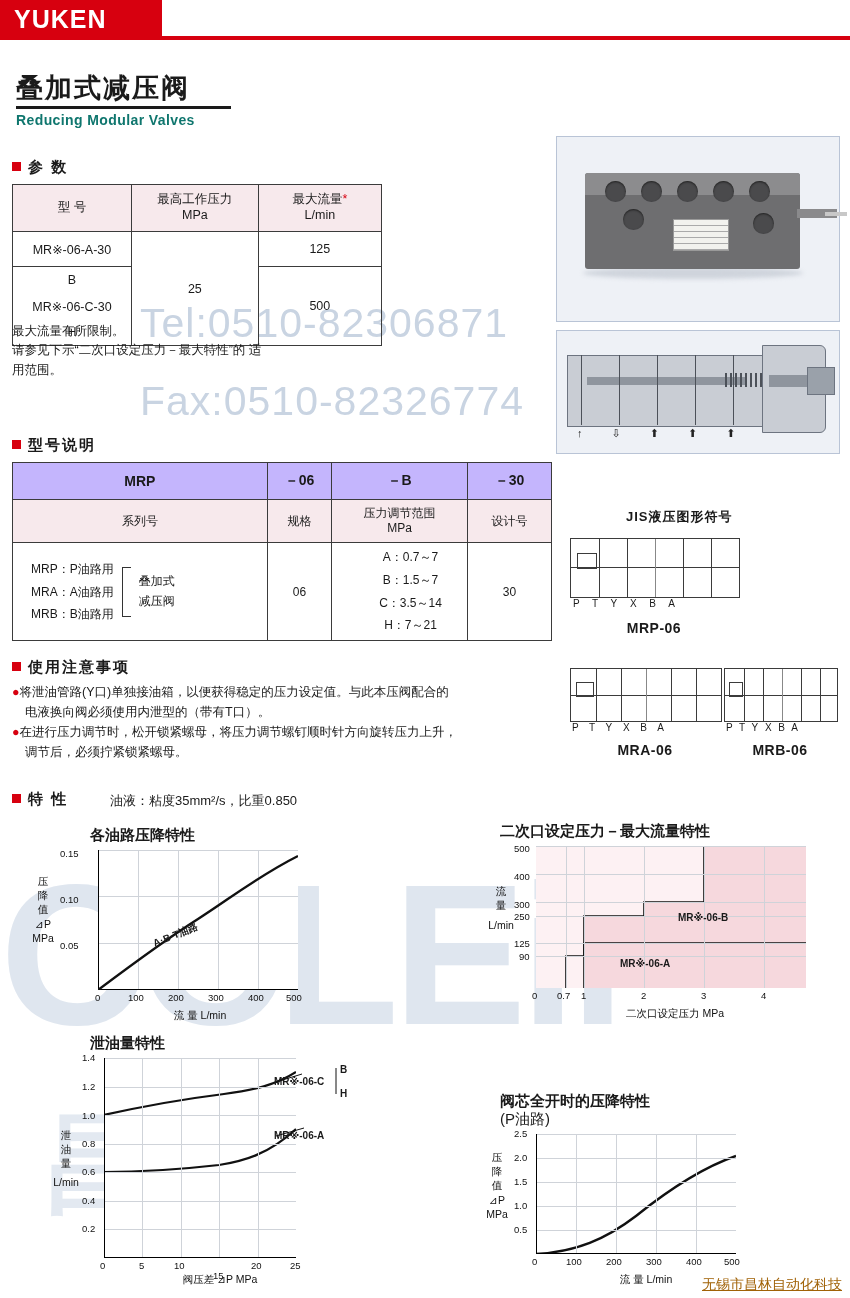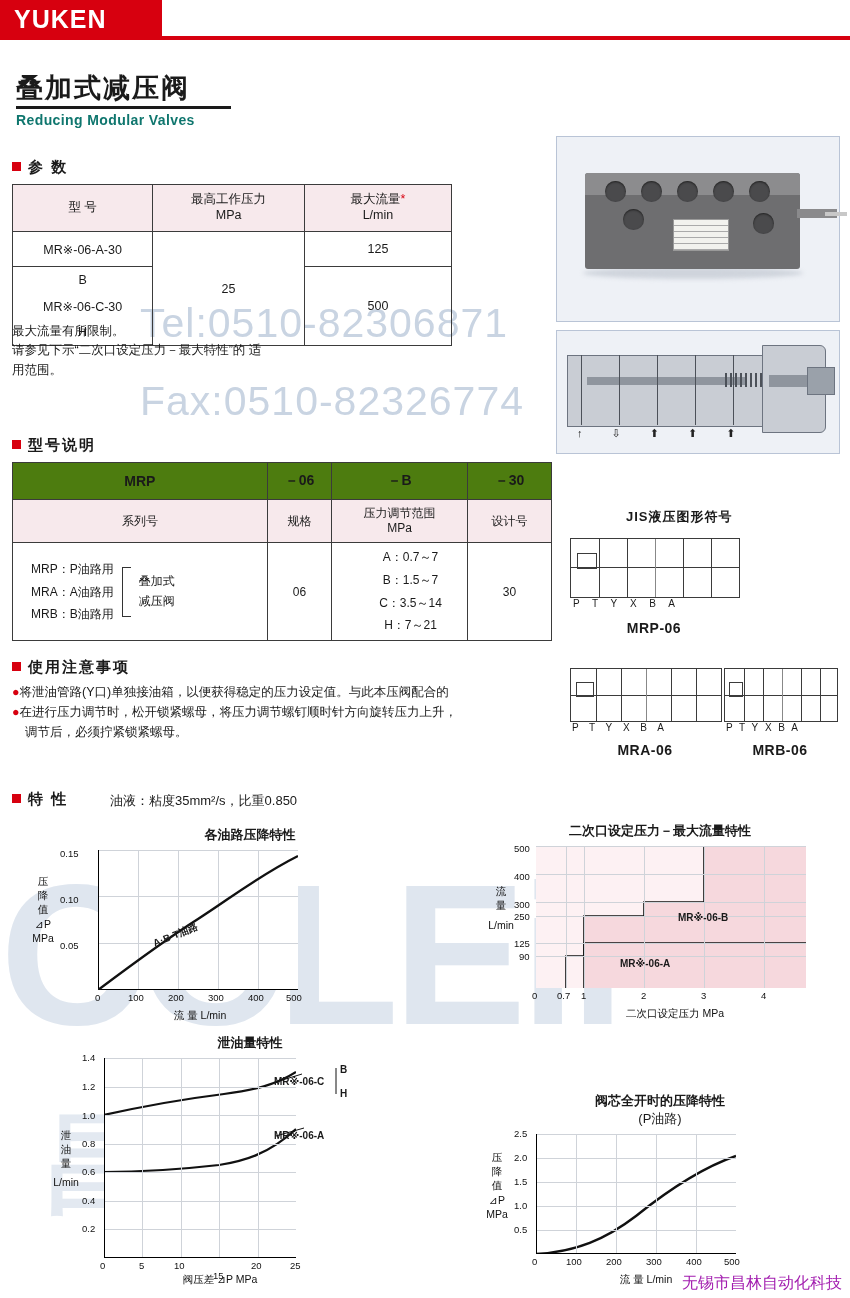--- a/index.html
+++ b/index.html
@@ -17,31 +17,31 @@
   .title-en{position:absolute;left:16px;top:112px;font-size:14px;font-weight:bold;color:#0f766e;
             letter-spacing:.4px;}
 
   
   .sec{position:absolute;font-size:15px;font-weight:bold;letter-spacing:2px;}
   .sec .sq{display:inline-block;width:9px;height:9px;background:#d7000f;margin-right:7px;
            vertical-align:1px;}
 
   
   table{border-collapse:collapse;font-size:12.5px;}
-  .spec{position:absolute;left:12px;top:184px;width:440px;}
+  .spec{position:absolute;left:12px;top:184px;width:370px;}
   .spec th,.spec td{border:1px solid #3b3b3b;text-align:center;padding:4px 2px;}
   .spec thead th{background:#f7e9ec;font-weight:normal;line-height:1.25;height:38px;}
   .spec td{height:26px;}
 
   .note{position:absolute;left:12px;top:322px;width:380px;font-size:12.5px;line-height:1.55;}
   .note .star{color:#d7000f;font-size:13px;}
 
   .model{position:absolute;left:12px;top:462px;width:540px;}
   .model th,.model td{border:1px solid #3b3b3b;text-align:center;padding:3px 2px;}
-  .model .hdr{background:#4d7c0f;font-size:14px;font-weight:bold;height:30px;}
+  .model .hdr{background:#c4b5fd;font-size:14px;font-weight:bold;height:30px;}
   .model .sub{background:#f7e9ec;font-size:12px;font-weight:normal;height:36px;line-height:1.25;}
   .model .body td{height:86px;font-size:12px;}
   .cell-left{text-align:left;padding-left:18px !important;}
   .rng{line-height:1.9;font-size:12px;text-align:left;padding-left:24px !important;}
 
   .caution{position:absolute;left:12px;top:682px;width:545px;font-size:12.5px;line-height:1.6;}
   .caution .b{color:#d7000f;font-weight:bold;}
 
   
   .photo{position:absolute;left:556px;top:136px;width:282px;height:184px;border:1px solid #b9c4d6;
@@ -72,36 +72,36 @@
 
   .sym{position:absolute;border:1px solid #3b3b3b;background:#fff;}
   .sym .v{position:absolute;background:#3b3b3b;}
   .symcap{position:absolute;font-size:14px;font-weight:bold;letter-spacing:.5px;text-align:center;}
   .portrow{position:absolute;font-size:10px;letter-spacing:5px;}
 
   
   .charhead{position:absolute;left:12px;top:790px;}
   .oil{position:absolute;left:110px;top:792px;font-size:13px;}
 
-  .ctitle{position:absolute;font-size:13px;font-weight:bold;text-align:center;}
+  .ctitle{position:absolute;font-size:15px;font-weight:bold;}
   .chart{position:absolute;background:#fff;}
   .axis{position:absolute;background:#000;}
   .grid{position:absolute;background:#cfd3d9;}
   .tick{position:absolute;font-size:9.5px;color:#111;}
   .alab{position:absolute;font-size:10.5px;color:#111;text-align:center;line-height:1.35;}
   .curve{position:absolute;}
   .plab{position:absolute;font-size:10px;font-weight:bold;}
 
   
   .wm{position:absolute;pointer-events:none;}
   .wm-tel{left:140px;top:300px;font-size:41px;color:#c9d4e2;letter-spacing:1px;}
   .wm-fax{left:140px;top:378px;font-size:41px;color:#c9d4e2;letter-spacing:1px;}
   .wm-big{left:0px;top:840px;font-size:200px;color:#dfe6ef;font-weight:bold;letter-spacing:-6px;}
   .wm-cn{left:40px;top:1090px;font-size:110px;color:#e3e9f1;font-weight:bold;letter-spacing:4px;}
-  .foot{position:absolute;right:8px;bottom:4px;font-size:16px;color:#a21caf;}
+  .foot{position:absolute;right:8px;bottom:4px;font-size:14px;color:#a16207;text-decoration:underline;}
 </style>
 </head>
 <body>
 
 <div class="logo-bar"></div>
 <div class="logo-text">YUKEN</div>
 <div class="logo-under"></div>
 
 <div class="title-cn">叠加式减压阀</div>
 <div class="title-rule"></div>
@@ -201,20 +201,21 @@
     <td>30</td>
   </tr>
 </tbody>
   </table>
 
 <div class="sec" style="left:12px;top:658px;">
   <span class="sq"></span><span>使用注意事项</span>
 </div>
 <div class="caution">
   <div><span class="b">●</span><span>将泄油管路(Y口)单独接油箱，以便获得稳定的压力设定值。与此本压阀配合的</span></div>
+  <div style="padding-left:13px;">电液换向阀必须使用内泄型的（带有T口）。</div>
   <div><span class="b">●</span><span>在进行压力调节时，松开锁紧螺母，将压力调节螺钉顺时针方向旋转压力上升，</span></div>
   <div style="padding-left:13px;">调节后，必须拧紧锁紧螺母。</div>
 </div>
 
 <div class="photo">
   <div class="shadow"></div>
   <div class="body"></div>
   <div class="body2"></div>
   <div class="hole" style="left:48px;top:44px;"></div>
   <div class="hole" style="left:84px;top:44px;"></div>

